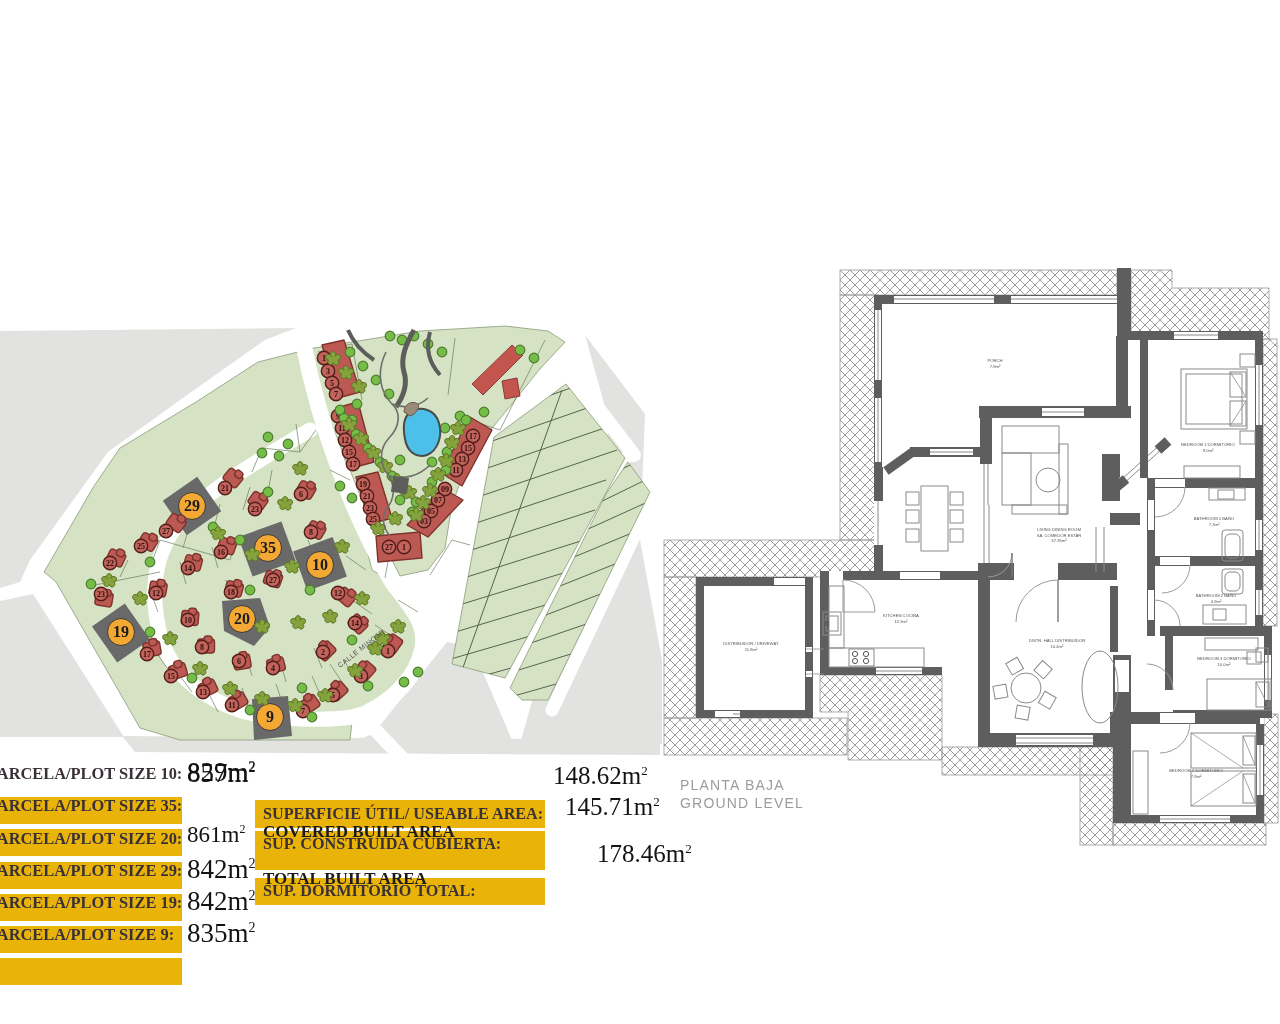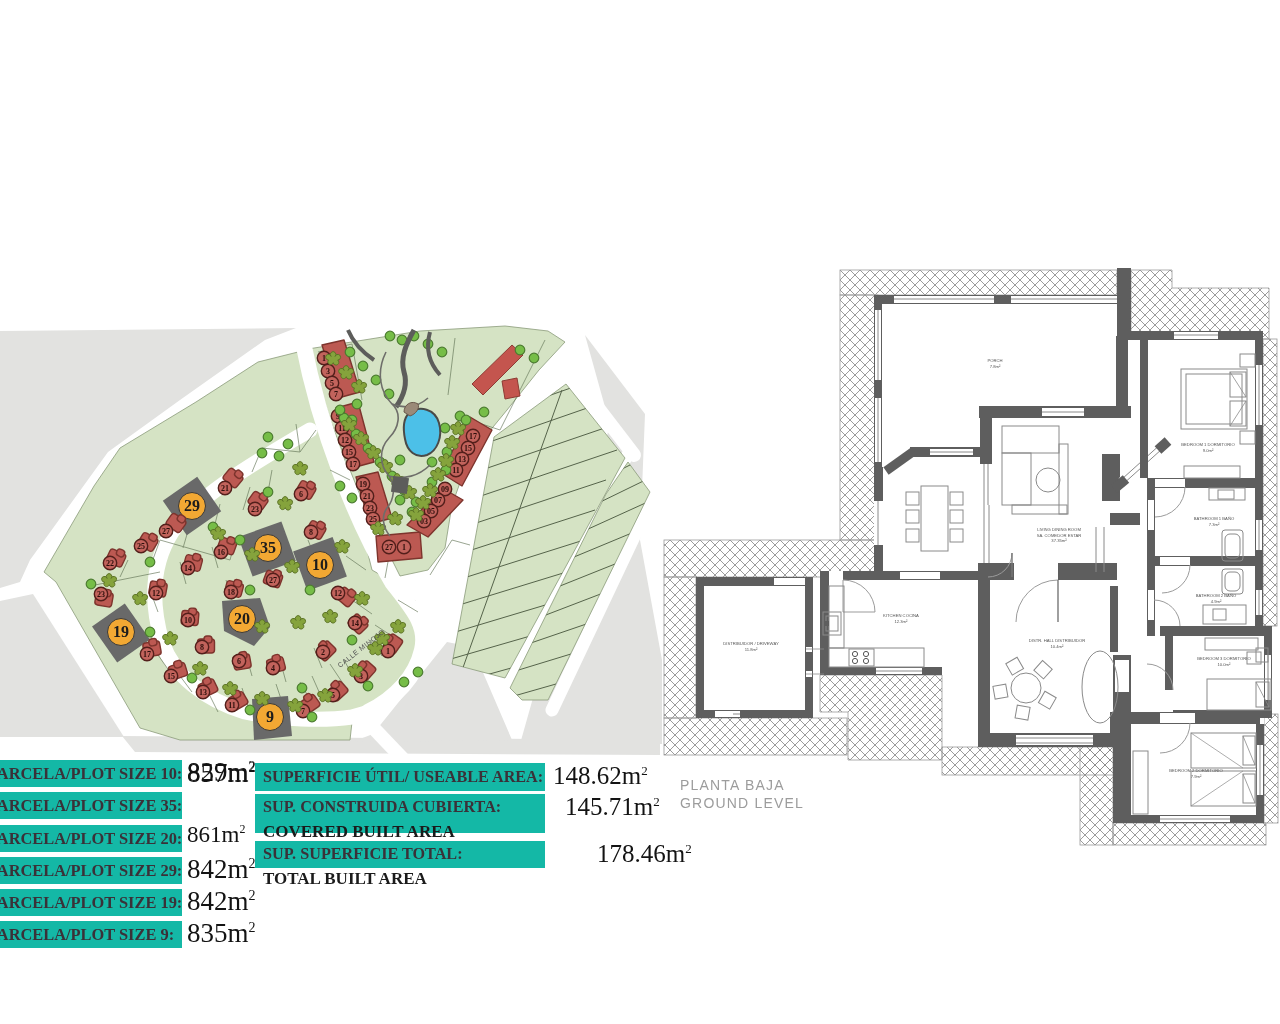--- a/index.html
+++ b/index.html
@@ -1,16 +1,16 @@
 <!DOCTYPE html>
 <html><head><meta charset="utf-8">
 <style>
 html,body{margin:0;padding:0;width:1280px;height:1024px;background:#ffffff;overflow:hidden;}
 .abs{position:absolute;}
-.orow{position:absolute;background:#14b8a6;}
+.orow{position:absolute;background:#eab308;margin-top:37px;}
 .olabel{font-family:"Liberation Serif",serif;font-weight:bold;color:#3a3138;white-space:nowrap;}
 .val{position:absolute;font-family:"Liberation Serif",serif;font-weight:normal;color:#131313;white-space:nowrap;}
 sup{font-size:52%;vertical-align:super;line-height:0;}
 </style></head>
 <body>
 
 <svg class="abs" style="left:0;top:0" width="1280" height="1024" viewBox="0 0 1280 1024">
 <defs>
 <pattern id="hx" width="10" height="10" patternUnits="userSpaceOnUse">
 <path d="M0,0 L10,10 M-2,8 L2,12 M8,-2 L12,2" stroke="#8a8a8a" stroke-width="0.85" fill="none"></path>
@@ -945,18 +945,18 @@
 <div class="val" style="left:187px;top:918px;font-size:27px;">835m<sup>2</sup></div>
 
 <div class="orow olabel" style="left:255px;top:763px;width:290px;height:28px;line-height:28px;font-size:16.2px;padding-left:8px;box-sizing:border-box;">SUPERFICIE ÚTIL/ USEABLE AREA:</div>
 <div class="val" style="left:553px;top:762px;font-size:25px;">148.62m<sup>2</sup></div>
 
 <div class="orow olabel" style="left:255px;top:794px;width:290px;height:39px;line-height:27px;font-size:16.2px;padding-left:8px;box-sizing:border-box;">SUP. CONSTRUIDA CUBIERTA:</div>
 <div class="val" style="left:565px;top:793px;font-size:25px;">145.71m<sup>2</sup></div>
 
 <div class="abs olabel" style="left:263px;top:822px;font-size:17px;color:#1b1b1b;">COVERED BUILT AREA</div>
 
-<div class="orow olabel" style="left:255px;top:841px;width:290px;height:27px;line-height:27px;font-size:16.2px;padding-left:8px;box-sizing:border-box;">SUP. SUPERFICIE TOTAL:</div>
+<div class="orow olabel" style="left:255px;top:841px;width:290px;height:27px;line-height:27px;font-size:16.2px;padding-left:8px;box-sizing:border-box;">SUP. DORMITORIO TOTAL:</div>
 <div class="val" style="left:553px;top:840px;font-size:25px;margin-left:44px;">178.46m<sup>2</sup></div>
 
 <div class="abs olabel" style="left:263px;top:869px;font-size:17px;color:#1b1b1b;text-align:center;">TOTAL BUILT AREA</div>
 
 <div class="abs" style="left:680px;top:776px;font-family:'Liberation Sans',sans-serif;font-size:14px;letter-spacing:1.2px;color:#9c9c9c;line-height:18px;">PLANTA BAJA<br>GROUND LEVEL</div>
 
 </body></html>

